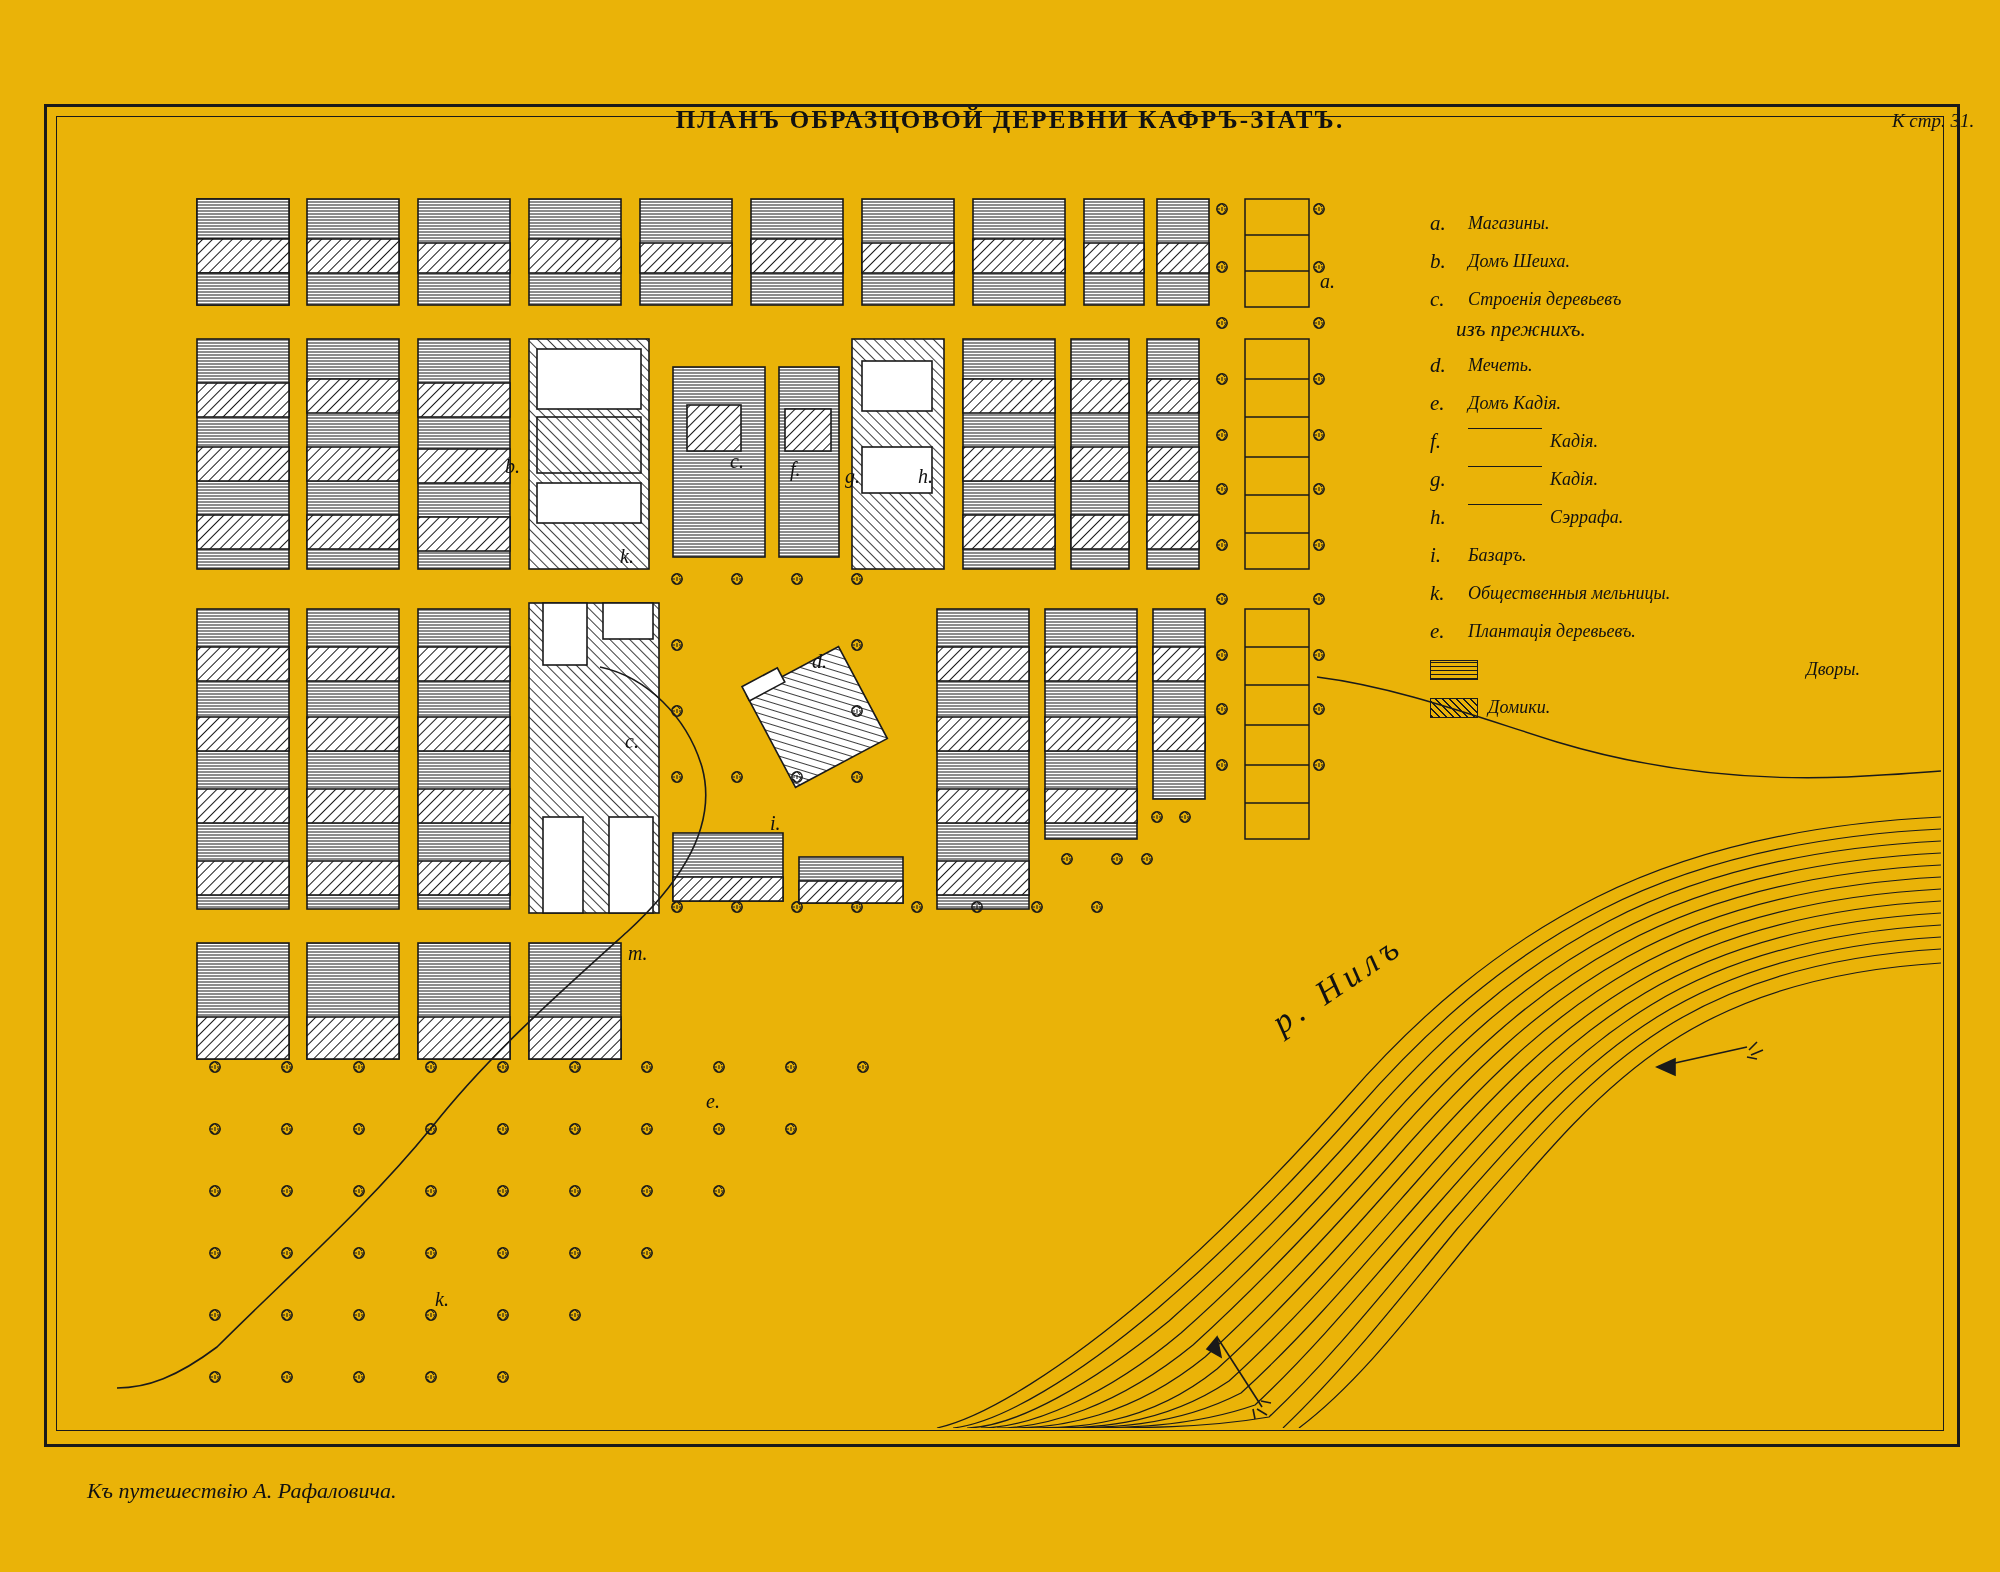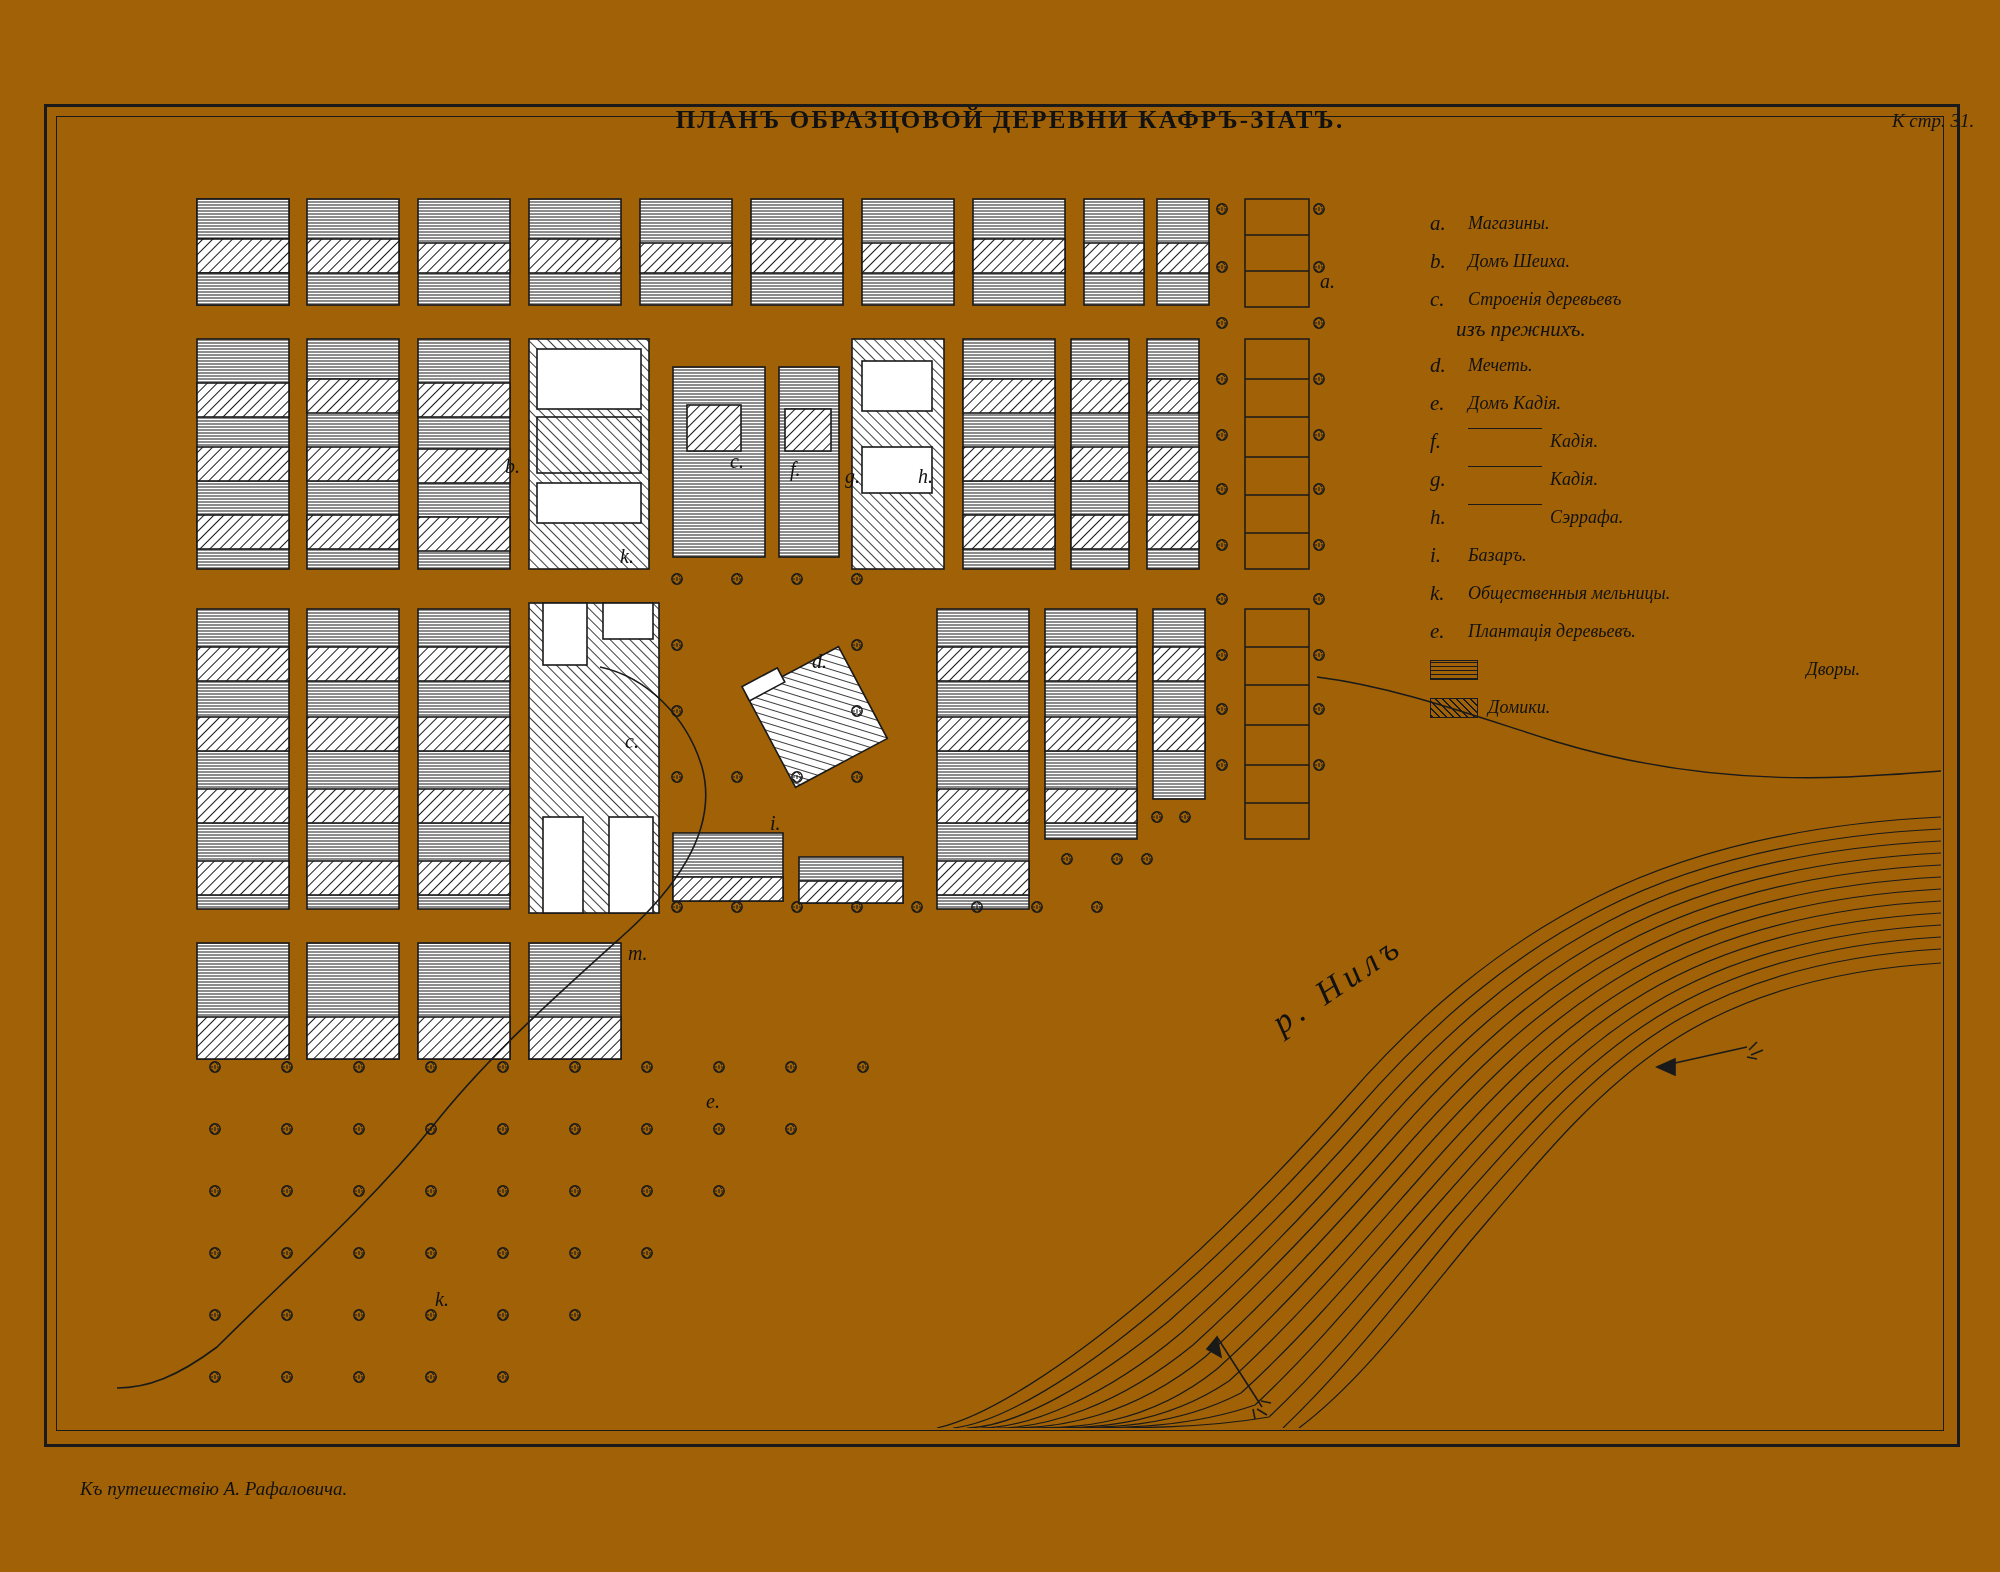--- a/index.html
+++ b/index.html
@@ -13,21 +13,21 @@
     font-family: "Liberation Serif", serif;
     color: #111111;
     overflow: hidden;
     position: relative;
   }
   #sheet {
     position: absolute;
     left: 0; top: 0;
     width: 2000px;
     height: 1572px;
-    background: #a16207;
+    background: #eab308;
   }
 
   
   #title-row {
     position: absolute;
     left: 0; top: 52px;
     width: 2000px;
     height: 40px;
   }
   #map-title {
@@ -44,22 +44,22 @@
   #page-ref {
     position: absolute;
     left: 1892px; top: 58px;
     width: 180px;
     font-size: 19px;
     font-style: italic;
     white-space: nowrap;
   }
   #credit {
     position: absolute;
-    left: 80px; top: 1478px;
-    font-size: 19px;
+    left: 87px; top: 1478px;
+    font-size: 22px;
     font-style: italic;
     white-space: nowrap;
   }
 
   
   #frame-outer {
     position: absolute;
     left: 44px; top: 104px;
     width: 1910px;
     height: 1337px;

